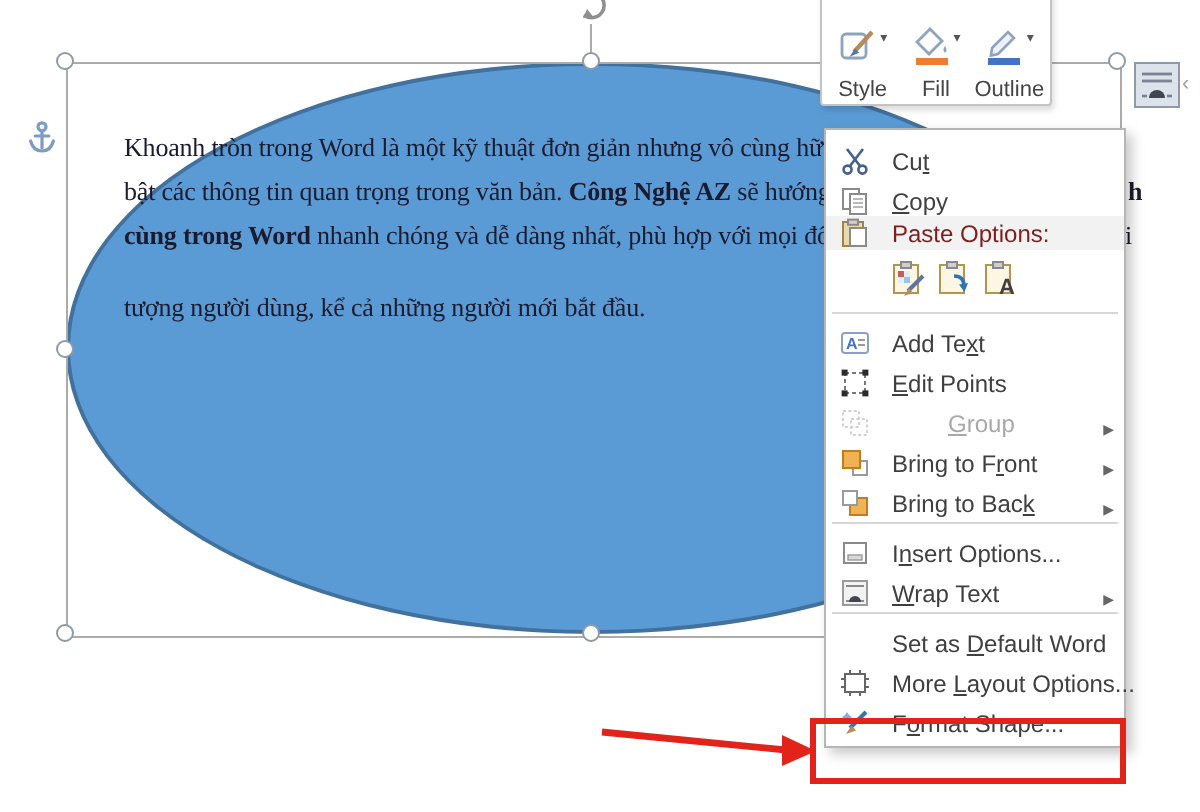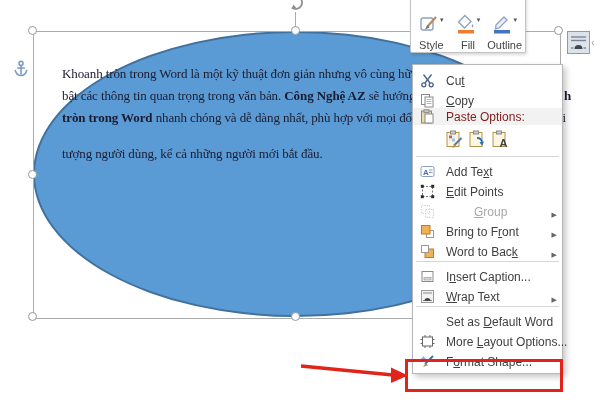--- a/index.html
+++ b/index.html
@@ -62,21 +62,21 @@
 </style>
 </head>
 <body>
 
 <div id="stage">
 
   <div class="ellipse"></div>
 
   <div class="dline" style="top:64px"><span>Khoanh tròn trong Word là một kỹ thuật đơn giản nhưng vô cùng hữu ích</span></div>
   <div class="dline" style="top:86px"><span>bật các thông tin quan trọng trong văn bản. </span><b>Công Nghệ AZ</b><span> sẽ hướng dẫn</span></div>
-  <div class="dline" style="top:108px"><b>tròn trong Word</b><span> nhanh chóng và dễ dàng nhất, phù hợp với mọi đối</span></div>
+  <div class="dline" style="top:108px"><b>cùng trong Word</b><span> nhanh chóng và dễ dàng nhất, phù hợp với mọi đối</span></div>
   <div class="dline" style="top:144px"><span>tượng người dùng, kể cả những người mới bắt đầu.</span></div>
   <span class="frag" style="left:564px;top:86px"><b>h</b></span>
   <span class="frag" style="left:556px;top:108px"><span>ối</span></span>
 
   <span class="anchor">
     <svg width="16" height="18" viewBox="0 0 16 18" fill="none" stroke="#7c9cc3" stroke-width="1.6" stroke-linecap="round">
       <circle cx="8" cy="3.4" r="2"></circle>
         <line x1="8" y1="5.6" x2="8" y2="14"></line>
       <line x1="4.6" y1="8" x2="11.4" y2="8"></line>
       <path d="M2.3 10.5 Q3.6 15.5 8 15.5 Q12.4 15.5 13.7 10.5"></path>
@@ -265,35 +265,35 @@
       <span class="msub">▶</span>
     </div>
 
     <div class="mi">
       <span class="mico">
         <svg width="15" height="15" viewBox="0 0 15 15">
           <rect x="5" y="5" width="8.5" height="8.5" fill="#f0b254" stroke="#c07d1f"></rect>
           <rect x="1.5" y="1.5" width="7" height="7" fill="#fff" stroke="#9a9a9a"></rect>
         </svg>
         </span>
-      <span class="mlbl"><span>Word to Bac</span><span class="mkey">k</span><span></span></span>
+      <span class="mlbl"><span>Bring to Bac</span><span class="mkey">k</span><span></span></span>
       <span class="msub">▶</span>
     </div>
 
 
     <div class="msep"></div>
 
     <div class="mi">
       <span class="mico">
         <svg width="15" height="15" viewBox="0 0 15 15">
           <rect x="2" y="2.5" width="11" height="10" fill="#fff" stroke="#8a8a8a"></rect>
           <rect x="4" y="8.5" width="7" height="2.5" fill="#d9d9d9" stroke="#9a9a9a" stroke-width="0.7"></rect>
         </svg>
         </span>
-      <span class="mlbl"><span>I</span><span class="mkey">n</span><span>sert Caption...</span></span>
+      <span class="mlbl"><span>I</span><span class="mkey">n</span><span>sert Options...</span></span>
     </div>
 
     <div class="mi">
       <span class="mico">
         <svg width="15" height="15" viewBox="0 0 15 15">
           <rect x="1.5" y="1.5" width="12" height="12" fill="#f2f2f2" stroke="#9a9a9a"></rect>
           <line x1="3" y1="4" x2="12" y2="4" stroke="#8a8a8a"></line>
           <line x1="3" y1="11.5" x2="5" y2="11.5" stroke="#8a8a8a"></line>
             <line x1="10" y1="11.5" x2="12" y2="11.5" stroke="#8a8a8a"></line>
           <path d="M4.5 12 a3 3 0 0 1 6 0 Z" fill="#41454d"></path>

